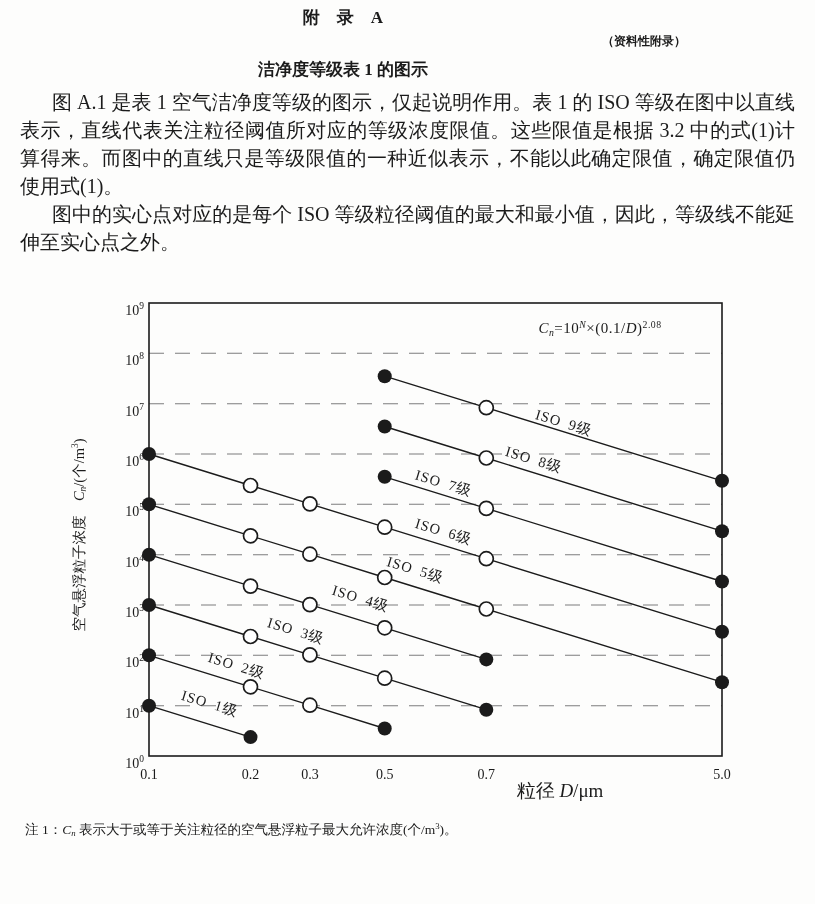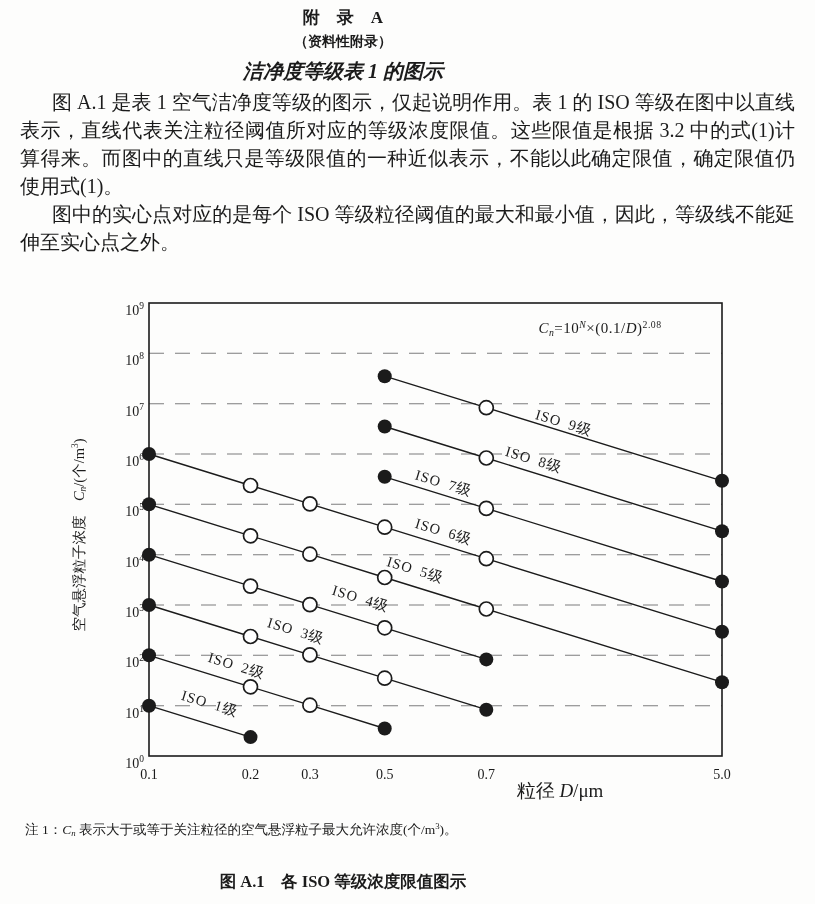--- a/index.html
+++ b/index.html
@@ -3,22 +3,22 @@
 <meta charset="utf-8">
 <style>
   html,body{margin:0;padding:0;background:#ffffff;}
   .page{
     position:relative;width:815px;height:904px;background:#fdfdfc;
     font-family:"Liberation Serif", serif;color:#1b1b1b;overflow:hidden;
   }
   .abs{position:absolute;}
   .ttl{left:0;width:686px;text-align:center;font-weight:bold;}
   #t1{top:6px;font-size:17px;}
-  #t2{top:33px;font-size:14px;}
-  #t3{top:58px;font-size:20px;font-style:italic;}
+  #t2{top:33px;font-size:12px;text-align:right;}
+  #t3{top:58px;font-size:17px;}
   .par{left:20px;width:775px;font-size:20px;line-height:28px;text-indent:32px;text-align:justify;}
   #p1{top:88px;}
   #p2{top:200px;}
   #p3{top:252px;}
   #chart{top:288px;left:0;width:815px;height:516px;}
   #plot{position:absolute;left:0;top:0;}
   .grid{stroke:#7d7d7d;stroke-width:1.1;stroke-dasharray:15 11;fill:none;}
   .frame{fill:none;stroke:#1b1b1b;stroke-width:1.6;}
   .cls-line{fill:none;stroke:#1b1b1b;stroke-width:1.4;}
   .dot-f{fill:#1b1b1b;stroke:none;}
@@ -134,15 +134,14 @@
       <div class="abs tick ytick" style="left: 96px; top: 5px;">10<sup class="tsup">9</sup></div>
       <div class="abs tick xtick" style="left: 127px; top: 474px;">0.1</div>
       <div class="abs tick xtick" style="left: 228.5px; top: 474px;">0.2</div>
       <div class="abs tick xtick" style="left: 287.9px; top: 474px;">0.3</div>
       <div class="abs tick xtick" style="left: 362.7px; top: 474px;">0.5</div>
       <div class="abs tick xtick" style="left: 464.3px; top: 474px;">0.7</div>
       <div class="abs tick xtick" style="left: 700px; top: 474px;">5.0</div>
     </div>
 
   <div class="abs note" id="n1"><span>注 1：</span><span class="f-i">C</span><span class="f-subi">n</span><span> 表示大于或等于关注粒径的空气悬浮粒子最大允许浓度(个/m</span><span class="f-sup">3</span><span>)。</span></div>
-  <div class="abs ttl" id="cap">图 A.1　各 ISO 等级浓度限值图示</div>
 
 </div>
 
 </body></html>

